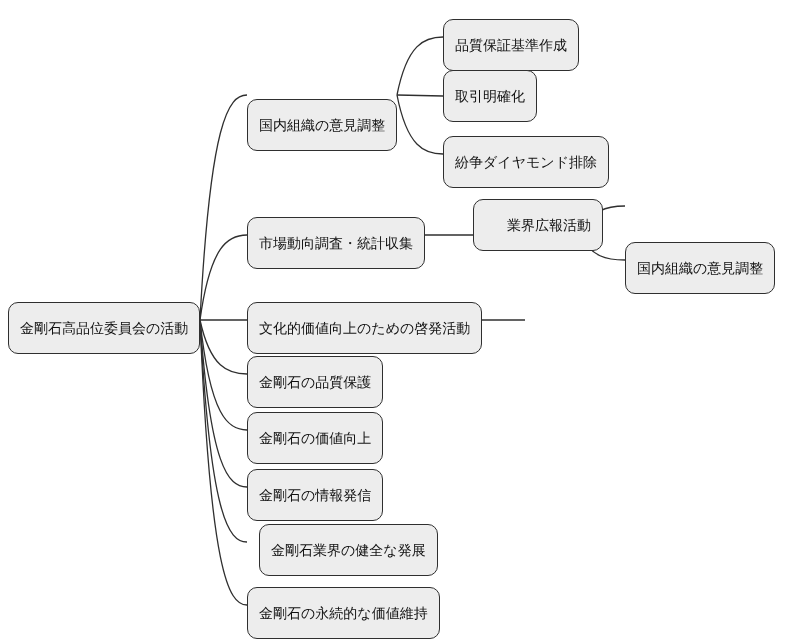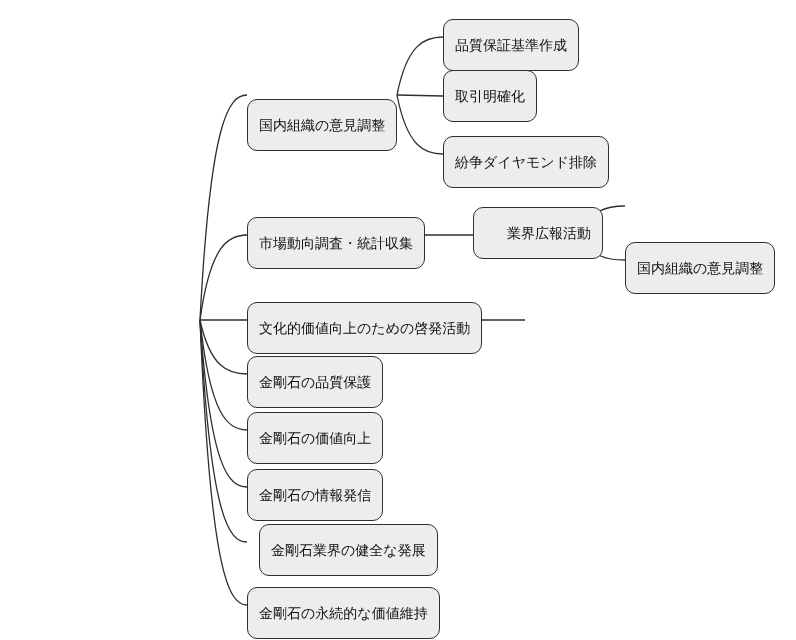--- a/index.html
+++ b/index.html
@@ -58,26 +58,27 @@
       <path class="edge" d="M 581 235 C 590.68 209.48, 607.4 206, 625 206"></path>
       <path class="edge" d="M 581 235 C 590.68 257, 607.4 260, 625 260"></path>
       <path class="edge" d="M 200 320 L 247 320"></path>
       <path class="edge" d="M 482 320 L 525 320"></path>
       <path class="edge" d="M 200 320 C 210.34 367.52, 228.2 374, 247 374"></path>
       <path class="edge" d="M 200 320 C 210.34 416.8, 228.2 430, 247 430"></path>
       <path class="edge" d="M 200 320 C 210.34 466.96000000000004, 228.2 487, 247 487"></path>
       <path class="edge" d="M 200 320 C 210.34 515.36, 228.2 542, 247 542"></path>
       <path class="edge" d="M 200 320 C 210.34 570.8, 228.2 605, 247 605"></path>
     </svg>
+<div class="node" style="left: 8px; top: 302px;">金剛石高品位委員会の活動</div>
     <div class="node" style="left: 247px; top: 77px; margin-top: 22px;">国内組織の意見調整</div>
     <div class="node" style="left: 443px; top: 19px;">品質保証基準作成</div>
     <div class="node" style="left: 443px; top: 70px; border-radius: 10px;">取引明確化</div>
     <div class="node" style="left: 443px; top: 136px;">紛争ダイヤモンド排除</div>
     <div class="node" style="left: 247px; top: 217px;">市場動向調査・統計収集</div>
-    <div class="node" style="left: 473px; top: 207px; padding-left: 33px;">業界広報活動</div>
+    <div class="node" style="left: 473px; top: 199px; padding-left: 33px;">業界広報活動</div>
     <div class="node" style="left: 625px; top: 242px;">国内組織の意見調整</div>
     <div class="node" style="left: 247px; top: 302px;">文化的価値向上のための啓発活動</div>
     <div class="node" style="left: 247px; top: 356px;">金剛石の品質保護</div>
     <div class="node" style="left: 247px; top: 412px;">金剛石の価値向上</div>
     <div class="node" style="left: 247px; top: 469px;">金剛石の情報発信</div>
     <div class="node" style="left: 259px; top: 524px; text-align: center;">金剛石業界の健全な発展</div>
     <div class="node" style="left: 247px; top: 587px;">金剛石の永続的な価値維持</div>
   </div>
 
 </body></html>

